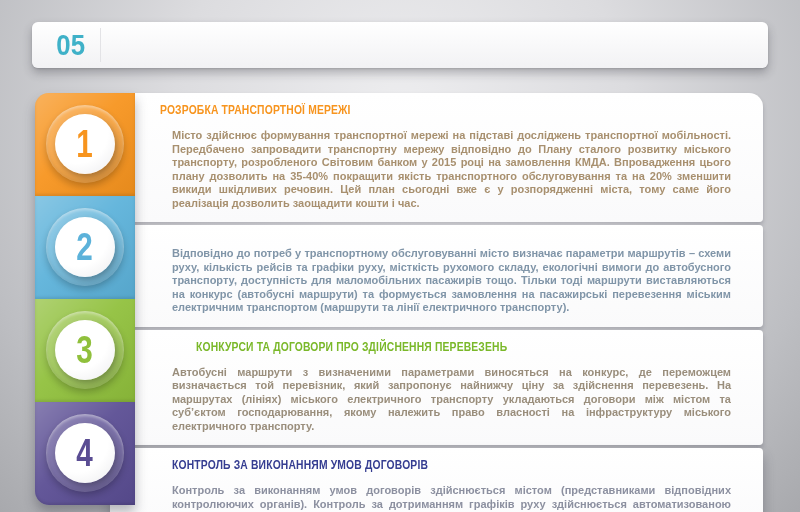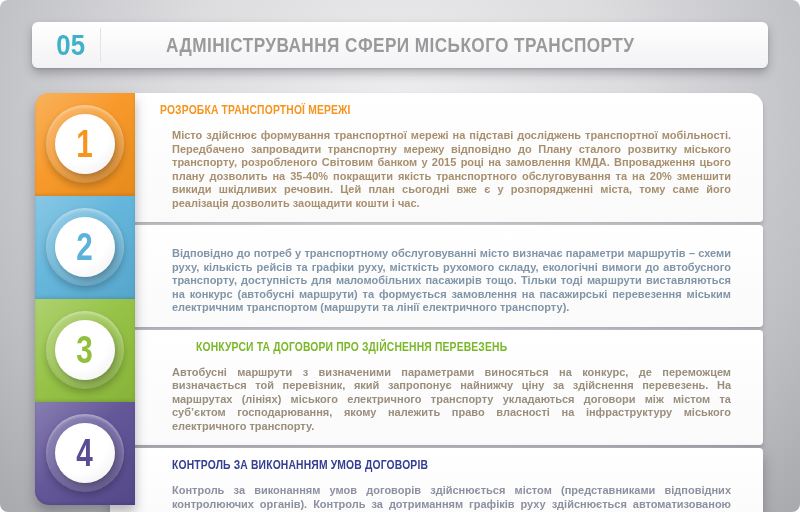--- a/index.html
+++ b/index.html
@@ -1,20 +1,19 @@
 <!DOCTYPE html>
 <html><head>
 <meta charset="utf-8">
 <style>
   html,body { margin:0; padding:0; }
   .stage {
     position:relative; width:800px; height:512px; overflow:hidden;
     background: radial-gradient(ellipse at 50% 22%, #ededef 0%, #dcdcdf 40%, #bdbec2 78%, #a8a9ad 100%);
     font-family: "Liberation Sans", "DejaVu Sans", sans-serif;
-    border-radius: 8px;
   }
   .cond { display:inline-block; transform:scaleX(0.86); transform-origin:50% 50%; white-space:nowrap; }
 
   
   .topbar {
     position:absolute; left:32px; top:22px; width:736px; height:46px;
     background:linear-gradient(#ffffff, #f2f2f4);
     border-radius:6px;
     box-shadow:0 5px 10px rgba(40,40,50,0.30), 0 1px 2px rgba(0,0,0,0.12);
     display:flex; align-items:center;
@@ -83,23 +82,20 @@
 </style>
 </head>
 <body>
 
 <div class="stage">
 
   <header class="topbar">
     <div class="pagenum-box">
       <span class="cond" style="color: rgb(63, 177, 200);">05</span>
     </div>
-    <div class="topbar-title">
-      <span class="cond" style="color: rgb(154, 154, 157);">АДМІНІСТРУВАННЯ СФЕРИ МІСЬКОГО ТРАНСПОРТУ</span>
-    </div>
     <div class="topbar-spacer"></div>
   </header>
 
   <main class="content">
     <section class="card">
       <h2 style="color: rgb(247, 148, 30);"><span class="cond">РОЗРОБКА ТРАНСПОРТНОЇ МЕРЕЖІ</span></h2>
       <p style="color: rgb(168, 144, 111);">Місто здійснює формування транспортної мережі на підставі досліджень транспортної мобільності. Передбачено запровадити транспортну мережу відповідно до Плану сталого розвитку міського транспорту, розробленого Світовим банком у 2015 році на замовлення КМДА. Впровадження цього плану дозволить на 35-40% покращити якість транспортного обслуговування та на 20% зменшити викиди шкідливих речовин. Цей план сьогодні вже є у розпорядженні міста, тому саме його реалізація дозволить заощадити кошти і час.</p>
     </section>
     <section class="card">
       <p style="color: rgb(128, 149, 168);">Відповідно до потреб у транспортному обслуговуванні місто визначає параметри маршрутів – схеми руху, кількість рейсів та графіки руху, місткість рухомого складу, екологічні вимоги до автобусного транспорту, доступність для маломобільних пасажирів тощо. Тільки тоді маршрути виставляються на конкурс (автобусні маршрути) та формується замовлення на пасажирські перевезення міським електричним транспортом (маршрути та лінії електричного транспорту).</p>

